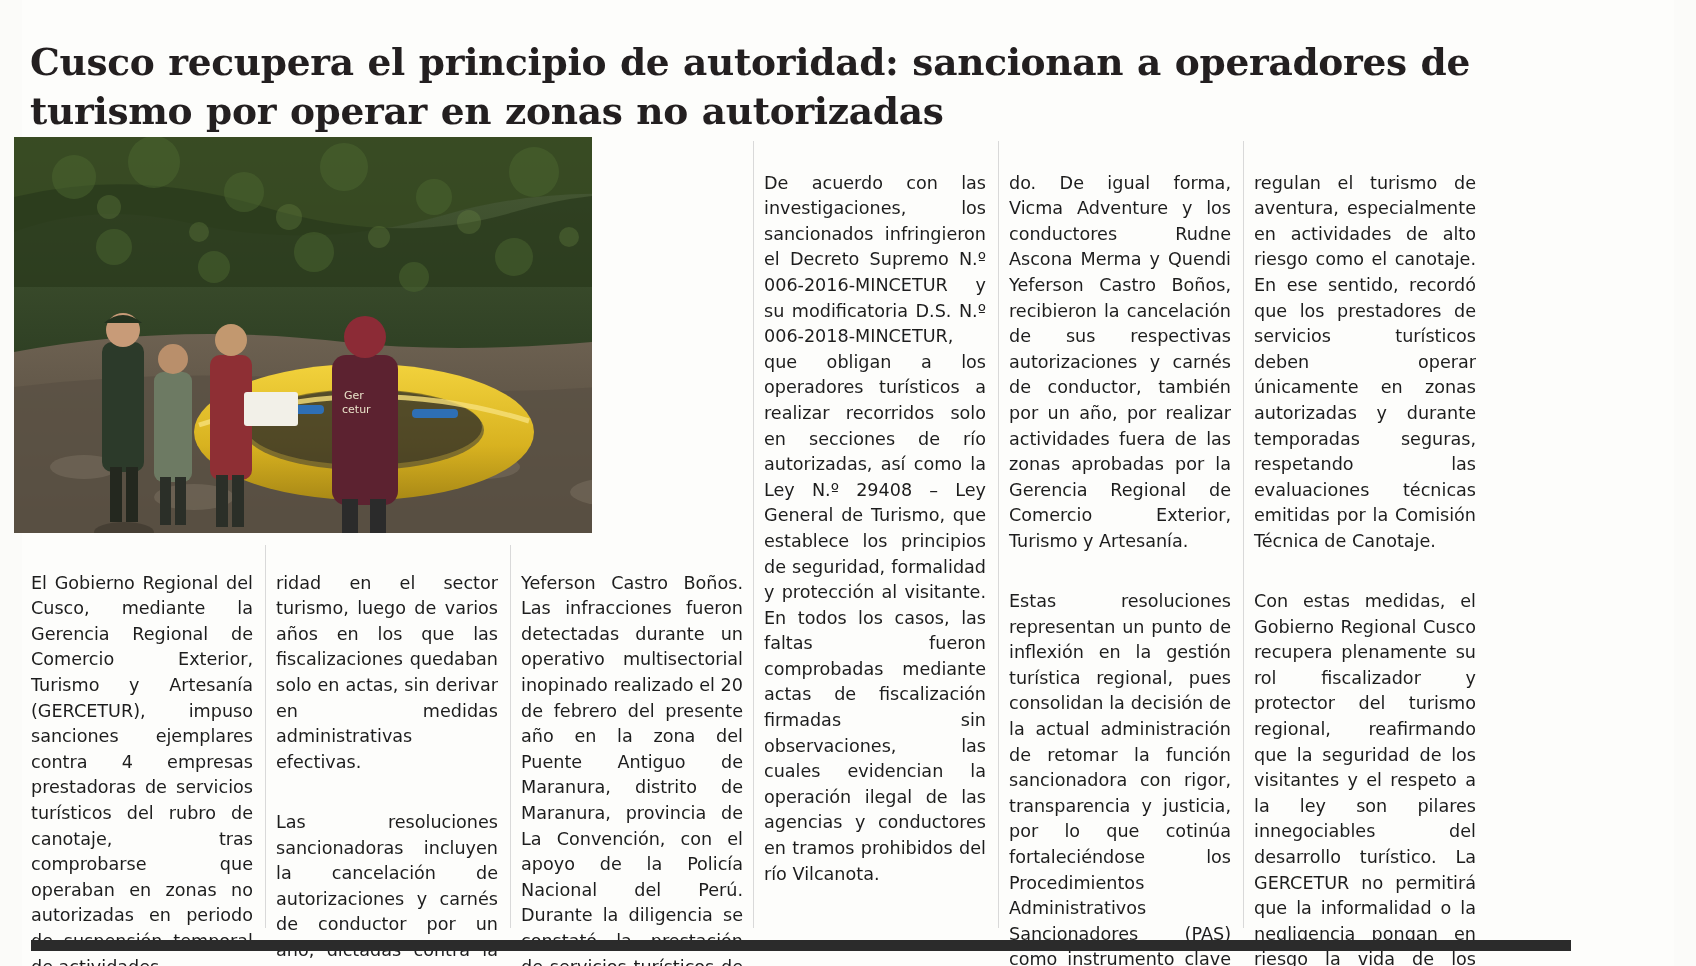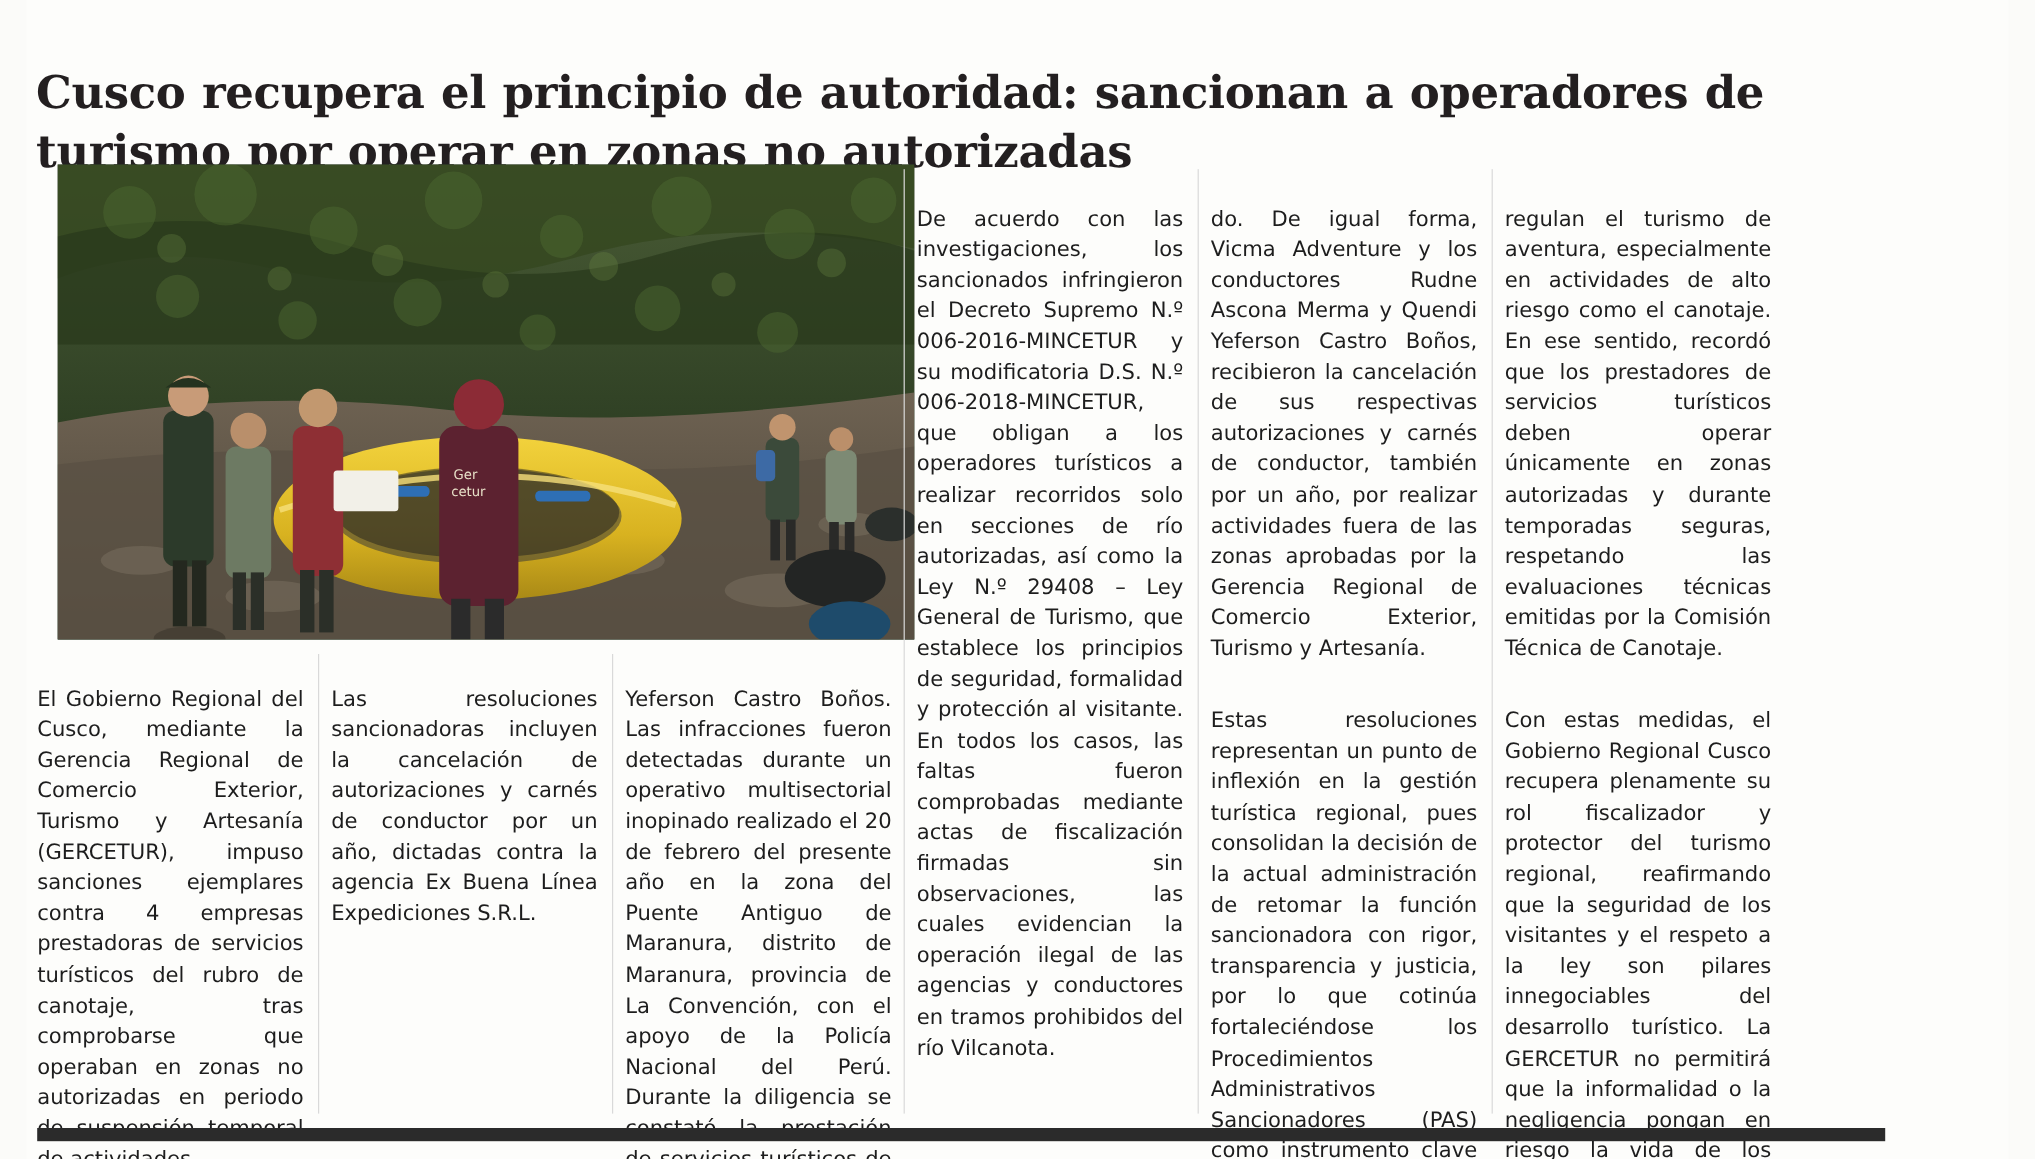--- a/index.html
+++ b/index.html
@@ -14,35 +14,35 @@
   .page{
     position:absolute;inset:0;
     background:#fdfdfb;
   }
   
   .scan-edge-l{position:absolute;left:0;top:0;width:22px;height:966px;background:#fbfbf9;}
   .scan-edge-r{position:absolute;right:0;top:0;width:22px;height:966px;background:#fbfbf9;}
 
   .headline{
     position:absolute;
-    left:30px; top:28px; width:1540px;
+    left:30px; top:13px; width:1540px;
     font-family:"DejaVu Serif", serif;
     font-weight:700;
     font-size:37.5px;
     line-height:49px;
     letter-spacing:-0.3px;
     color:#231f20;
     word-spacing:1px;
   }
 
   
   .photo{
     position:absolute;
-    left:48px; top:137px;
-    width:714px; height:396px;
+    left:14px; top:137px;
+    width:578px; height:396px;
     overflow:hidden;
     background:#2e3a26;
   }
   .photo svg{display:block;width:714px;height:396px;}
 
   
   .col{
     position:absolute;
     font-size:17.6px;
     line-height:25.6px;
@@ -218,20 +218,21 @@
   <div class="vrule vr3"></div>
   <div class="vrule vr4"></div>
   <div class="vrule vr5"></div>
 
   <div class="col c1">
     <p>El Gobierno Regional del Cusco, mediante la Gerencia Regional de Comercio Exterior, Turismo y Artesanía (GERCETUR), impuso sanciones ejemplares contra 4 empresas prestadoras de servicios turísticos del rubro de canotaje, tras comprobarse que operaban en zonas no autorizadas en periodo de suspensión temporal de actividades.</p>
     
   </div>
 
   <div class="col c2">
+    <p>ridad en el sector turismo, luego de varios años en los que las fiscalizaciones quedaban solo en actas, sin derivar en medidas administrativas efectivas.</p>
     <p>Las resoluciones sancionadoras incluyen la cancelación de autorizaciones y carnés de conductor por un año, dictadas contra la agencia Ex Buena Línea Expediciones S.R.L.</p>
     
   </div>
 
   <div class="col c3">
     <p>Yeferson Castro Boños. Las infracciones fueron detectadas durante un operativo multisectorial inopinado realizado el 20 de febrero del presente año en la zona del Puente Antiguo de Maranura, distrito de Maranura, provincia de La Convención, con el apoyo de la Policía Nacional del Perú. Durante la diligencia se constató la prestación de servicios turísticos de canotaje, pese a la prohibición regional vigente del 1 de diciembre</p>
   </div>
 
   <div class="col c4">
     <p>De acuerdo con las investigaciones, los sancionados infringieron el Decreto Supremo N.º 006-2016-MINCETUR y su modificatoria D.S. N.º 006-2018-MINCETUR, que obligan a los operadores turísticos a realizar recorridos solo en secciones de río autorizadas, así como la Ley N.º 29408 – Ley General de Turismo, que establece los principios de seguridad, formalidad y protección al visitante. En todos los casos, las faltas fueron comprobadas mediante actas de fiscalización firmadas sin observaciones, las cuales evidencian la operación ilegal de las agencias y conductores en tramos prohibidos del río Vilcanota.</p>

